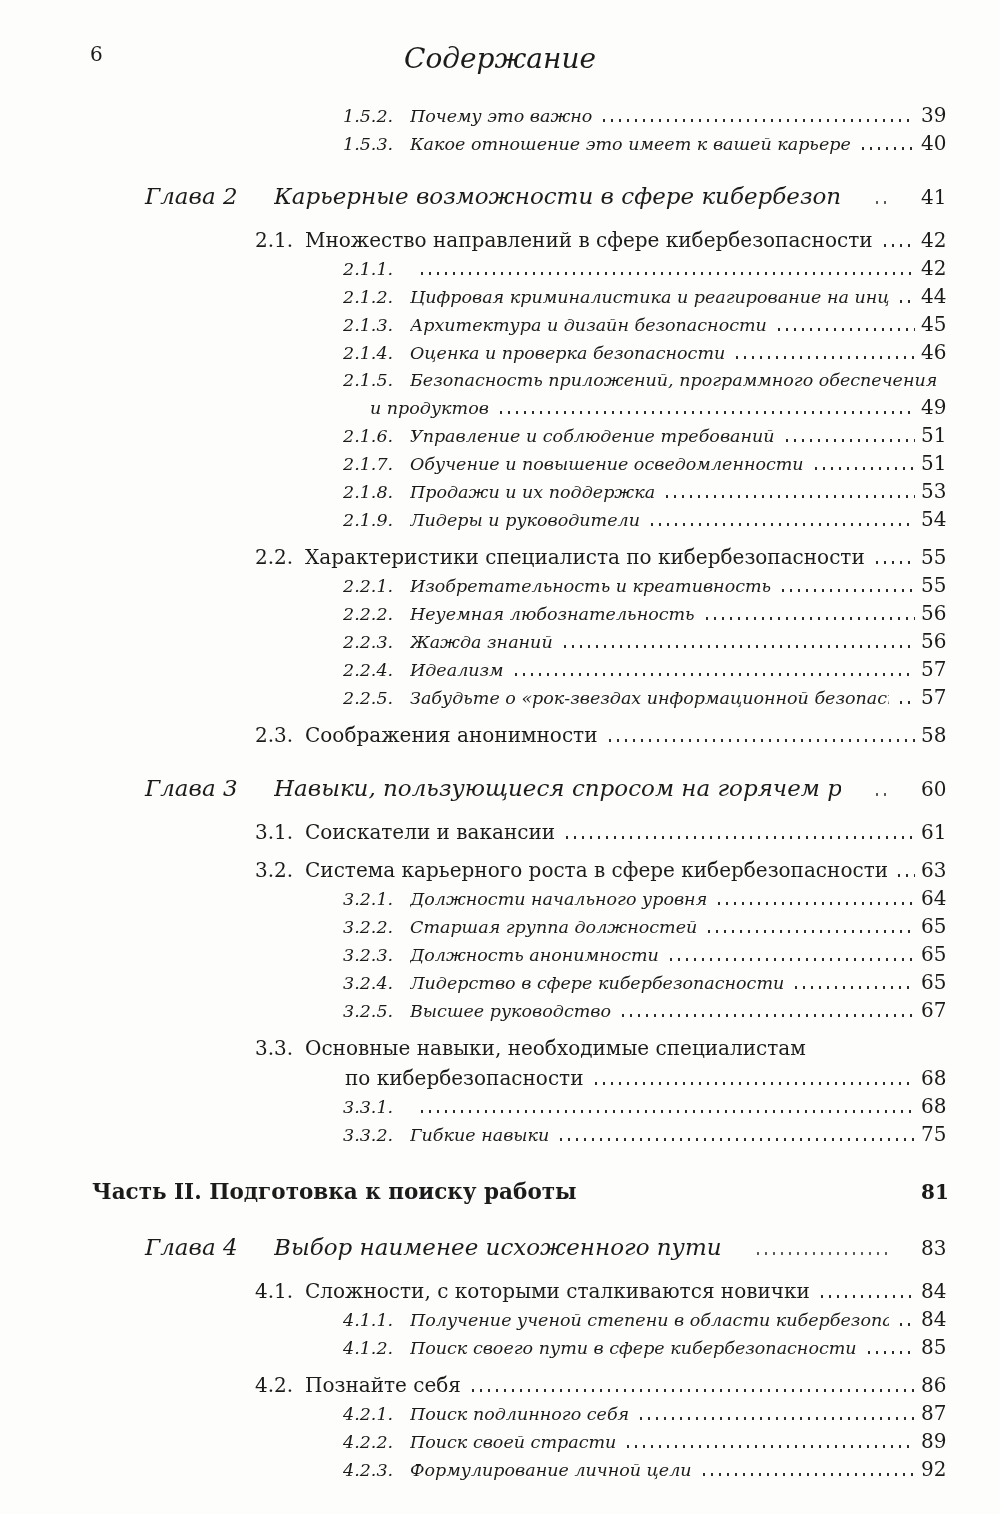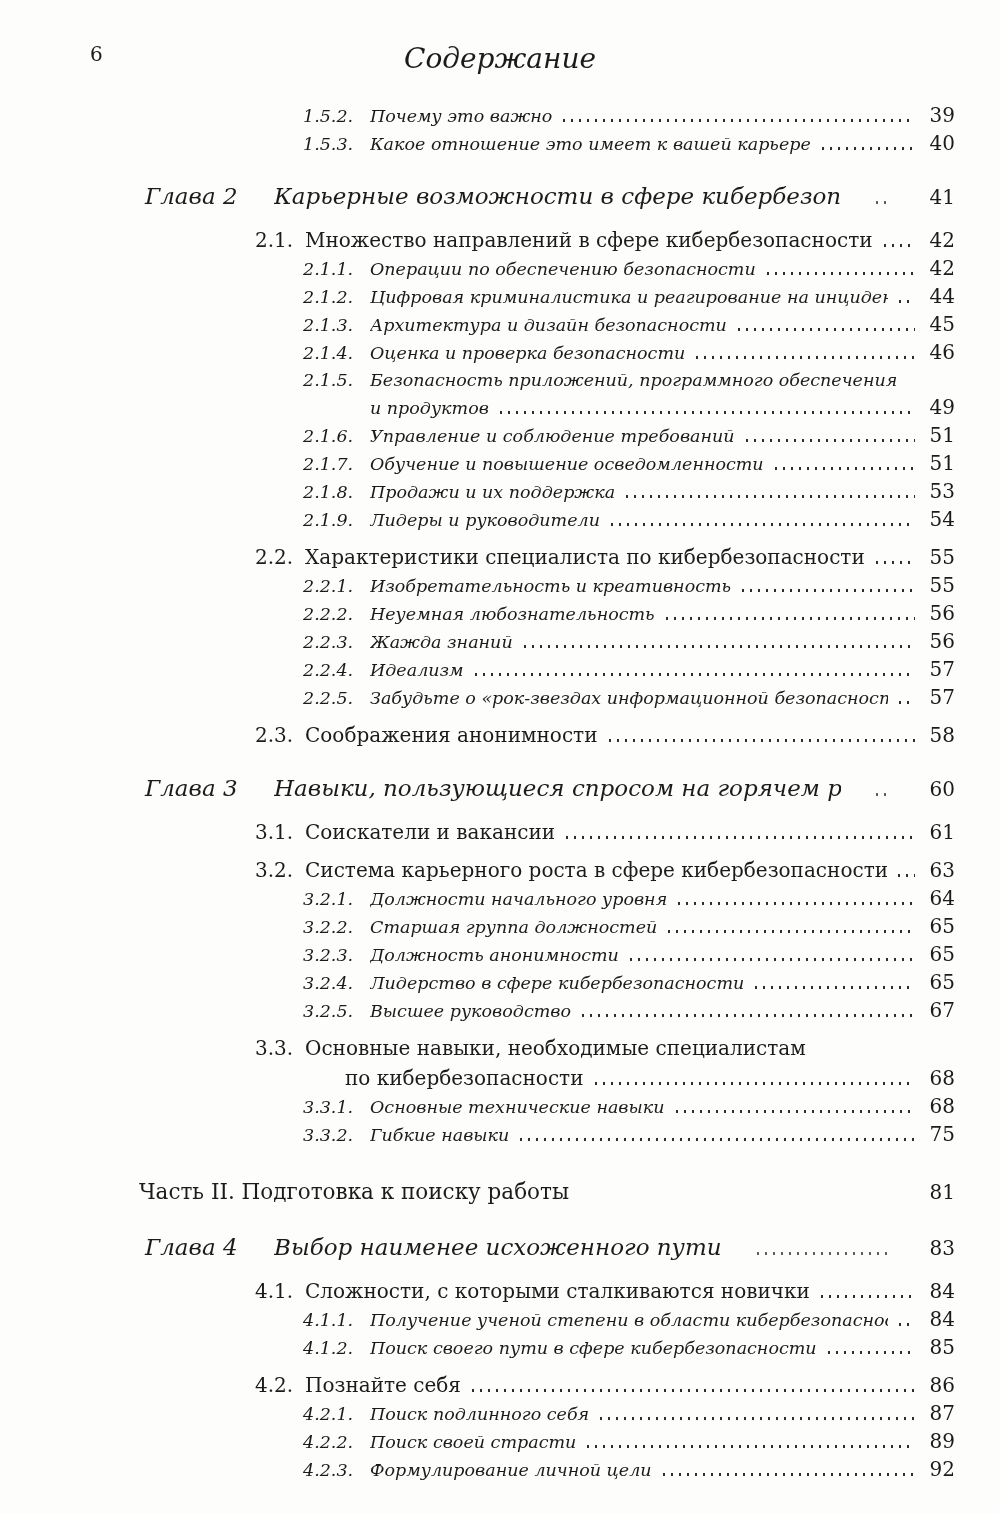--- a/index.html
+++ b/index.html
@@ -60,31 +60,30 @@
     height: 3px;
     margin: 0 6px 0 8px;
     background-image: radial-gradient(circle, #2e2e2e 1.2px, rgba(0,0,0,0) 1.4px);
     background-size: 8px 3px;
     background-repeat: repeat-x;
     background-position: left bottom;
   }
   .page-num {
     flex: 0 0 auto;
     min-width: 34px;
-    text-align: right;
     font-style: normal;
     font-size: 20px;
   }
   
   .l2 {
     padding-left: 213px;
     font-style: italic;
     font-size: 17.5px;
   }
-  .l2 .num { width: 67px; }
+  .l2 .num { width: 67px; margin-left: 40px; }
   .cont-l2 {
     padding-left: 280px;
     font-style: italic;
     font-size: 17.5px;
   }
   
   .l1 {
     padding-left: 165px;
     font-size: 20px;
     line-height: 30px;
@@ -109,26 +108,25 @@
     margin-bottom: 12px;
     gap: 24px;
   }
   .chapter .num { width: 105px; }
   .chapter .leader {
     background-image: radial-gradient(circle, #555 1.1px, rgba(0,0,0,0) 1.3px);
   }
   
   .part {
     padding-left: 2px;
-    font-weight: normal;
+    font-weight: bold;
     font-size: 21.5px;
     line-height: 30px;
     margin-top: 28px;
     margin-bottom: 24px;
-    margin-left: 47px;
   }
   .part .spacer { flex: 1 1 auto; }
 </style>
 </head>
 <body>
 
 <div class="page">
 
   <div class="runhead">
     <span class="folio">6</span>
@@ -158,21 +156,20 @@
 
   <div class="row l1">
     <span class="num">2.1.</span>
     <span class="title">Множество направлений в сфере кибербезопасности</span>
     <span class="leader"></span>
     <span class="page-num">42</span>
   </div>
 
   <div class="row l2">
     <span class="num">2.1.1.</span>
-    <span class="title">Операции по обеспечению безопасности</span>
     <span class="leader"></span>
     <span class="page-num">42</span>
   </div>
 
   <div class="row l2">
     <span class="num">2.1.2.</span>
     <span class="title">Цифровая криминалистика и реагирование на инциденты</span>
     <span class="leader"></span>
     <span class="page-num">44</span>
   </div>
@@ -343,21 +340,20 @@
     </div>
     <div class="row cont-l1">
       <span class="title">по кибербезопасности</span>
       <span class="leader"></span>
       <span class="page-num">68</span>
     </div>
   </div>
 
   <div class="row l2">
     <span class="num">3.3.1.</span>
-    <span class="title">Основные технические навыки</span>
     <span class="leader"></span>
     <span class="page-num">68</span>
   </div>
 
   <div class="row l2">
     <span class="num">3.3.2.</span>
     <span class="title">Гибкие навыки</span>
     <span class="leader"></span>
     <span class="page-num">75</span>
   </div>

